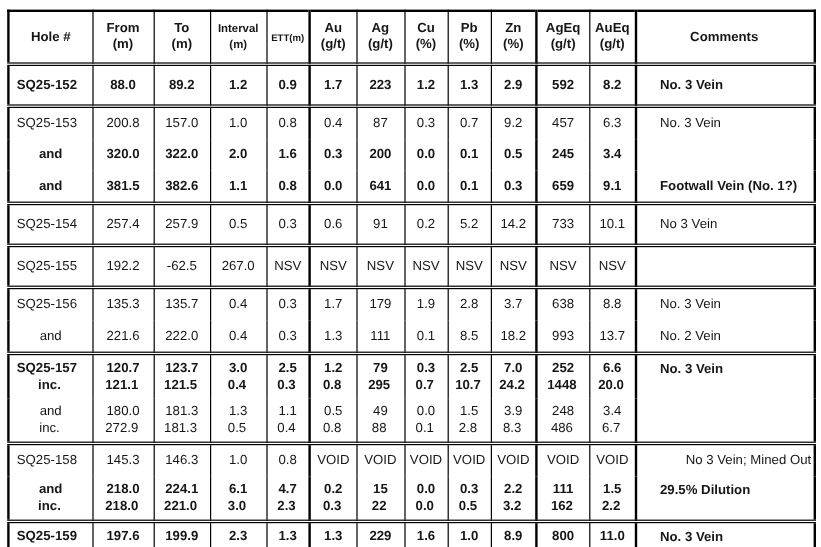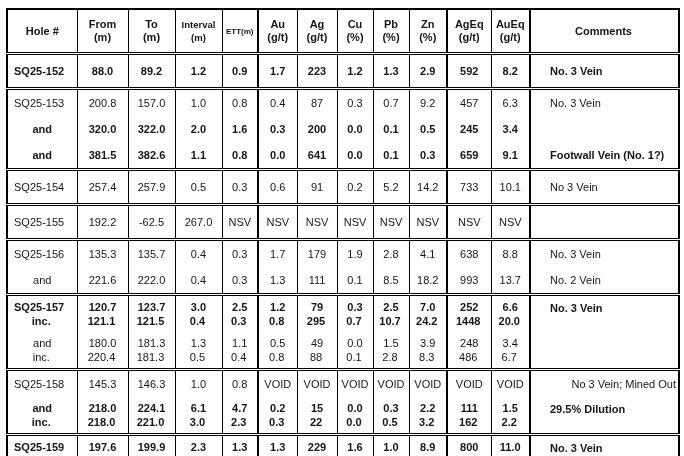--- a/index.html
+++ b/index.html
@@ -384,21 +384,21 @@
           <td class="c-ag">
             <div class="ln al-c">179</div>
           </td>
           <td class="c-cu">
             <div class="ln al-c">1.9</div>
           </td>
           <td class="c-pb">
             <div class="ln al-c">2.8</div>
           </td>
           <td class="c-zn">
-            <div class="ln al-c">4.1</div>
+            <div class="ln al-c">3.7</div>
           </td>
           <td class="c-ageq">
             <div class="ln al-c">638</div>
           </td>
           <td class="c-aueq">
             <div class="ln al-c">8.8</div>
           </td>
           <td class="c-comments">No. 3 Vein</td>
         </tr>
         <tr class="one">
@@ -493,21 +493,21 @@
           </td>
           <td class="c-comments">No. 3 Vein</td>
         </tr>
         <tr class="two">
           <td class="c-hole">
             <div class="ln al-c">and</div>
             <div class="ln al-r">inc.</div>
           </td>
           <td class="c-from">
             <div class="ln al-c">180.0</div>
-            <div class="ln al-r">220.4</div>
+            <div class="ln al-r">272.9</div>
           </td>
           <td class="c-to">
             <div class="ln al-c">181.3</div>
             <div class="ln al-r">181.3</div>
           </td>
           <td class="c-interval">
             <div class="ln al-c">1.3</div>
             <div class="ln al-r">0.5</div>
           </td>
           <td class="c-ett">

